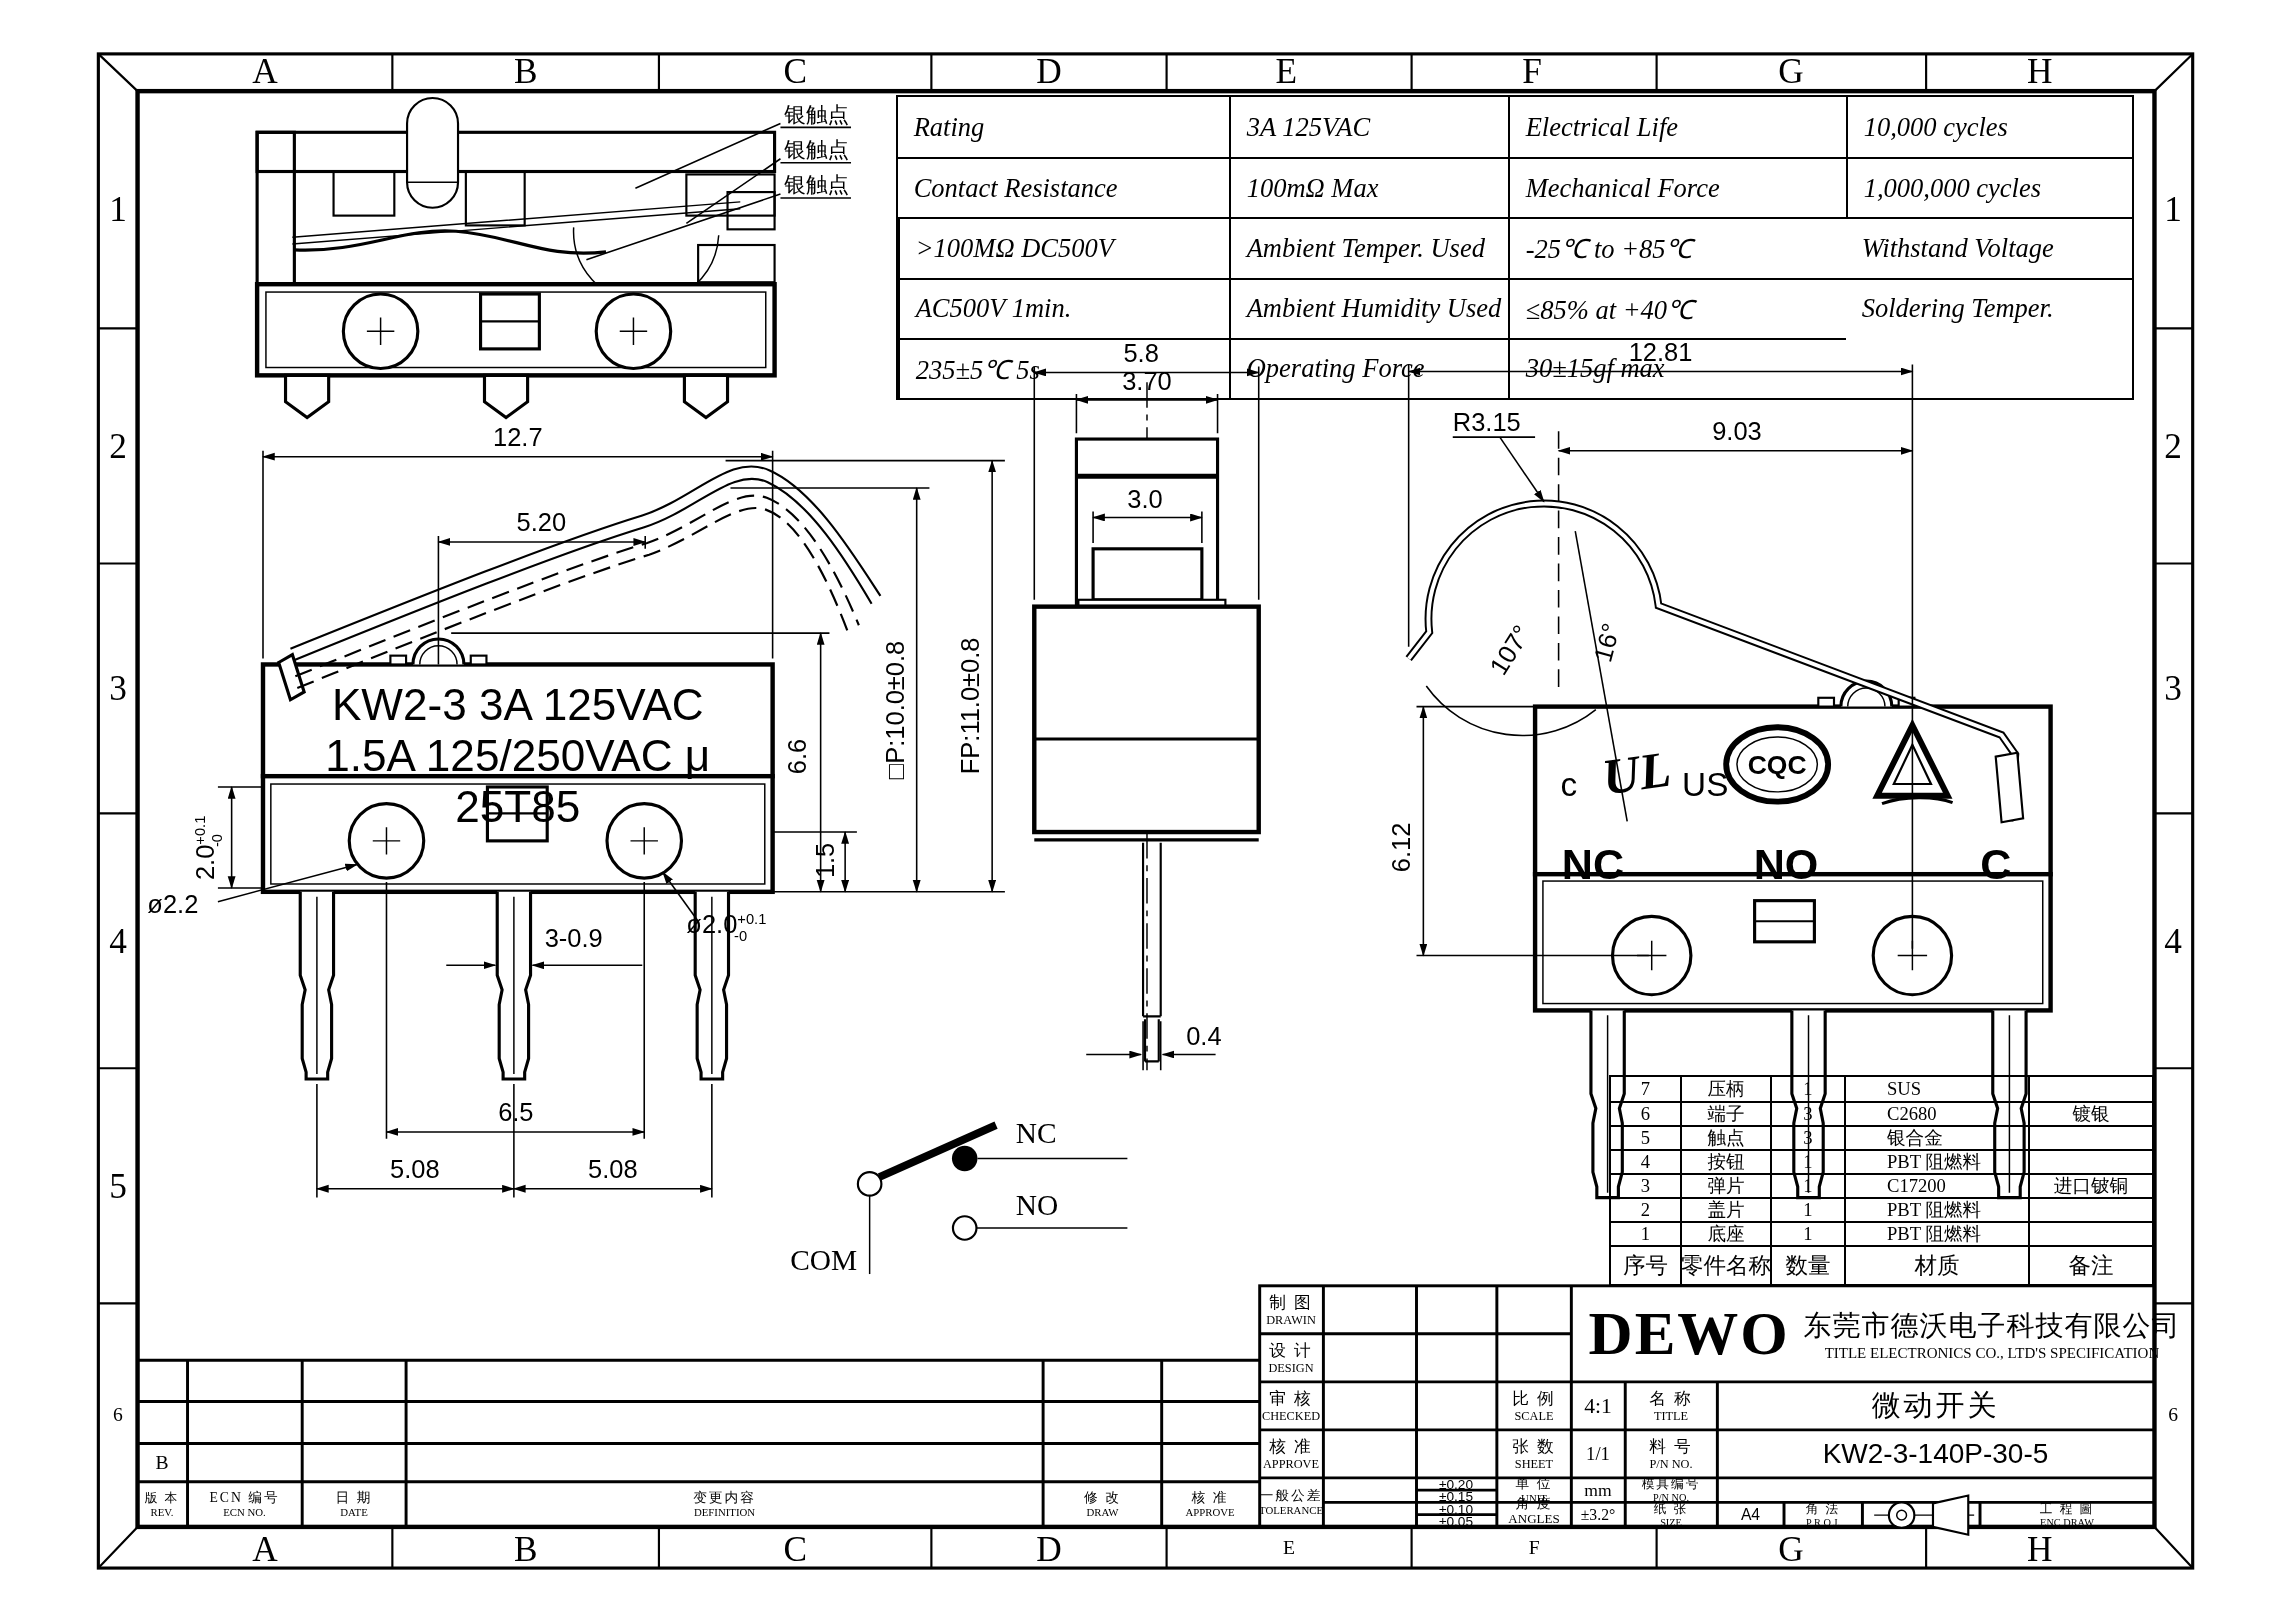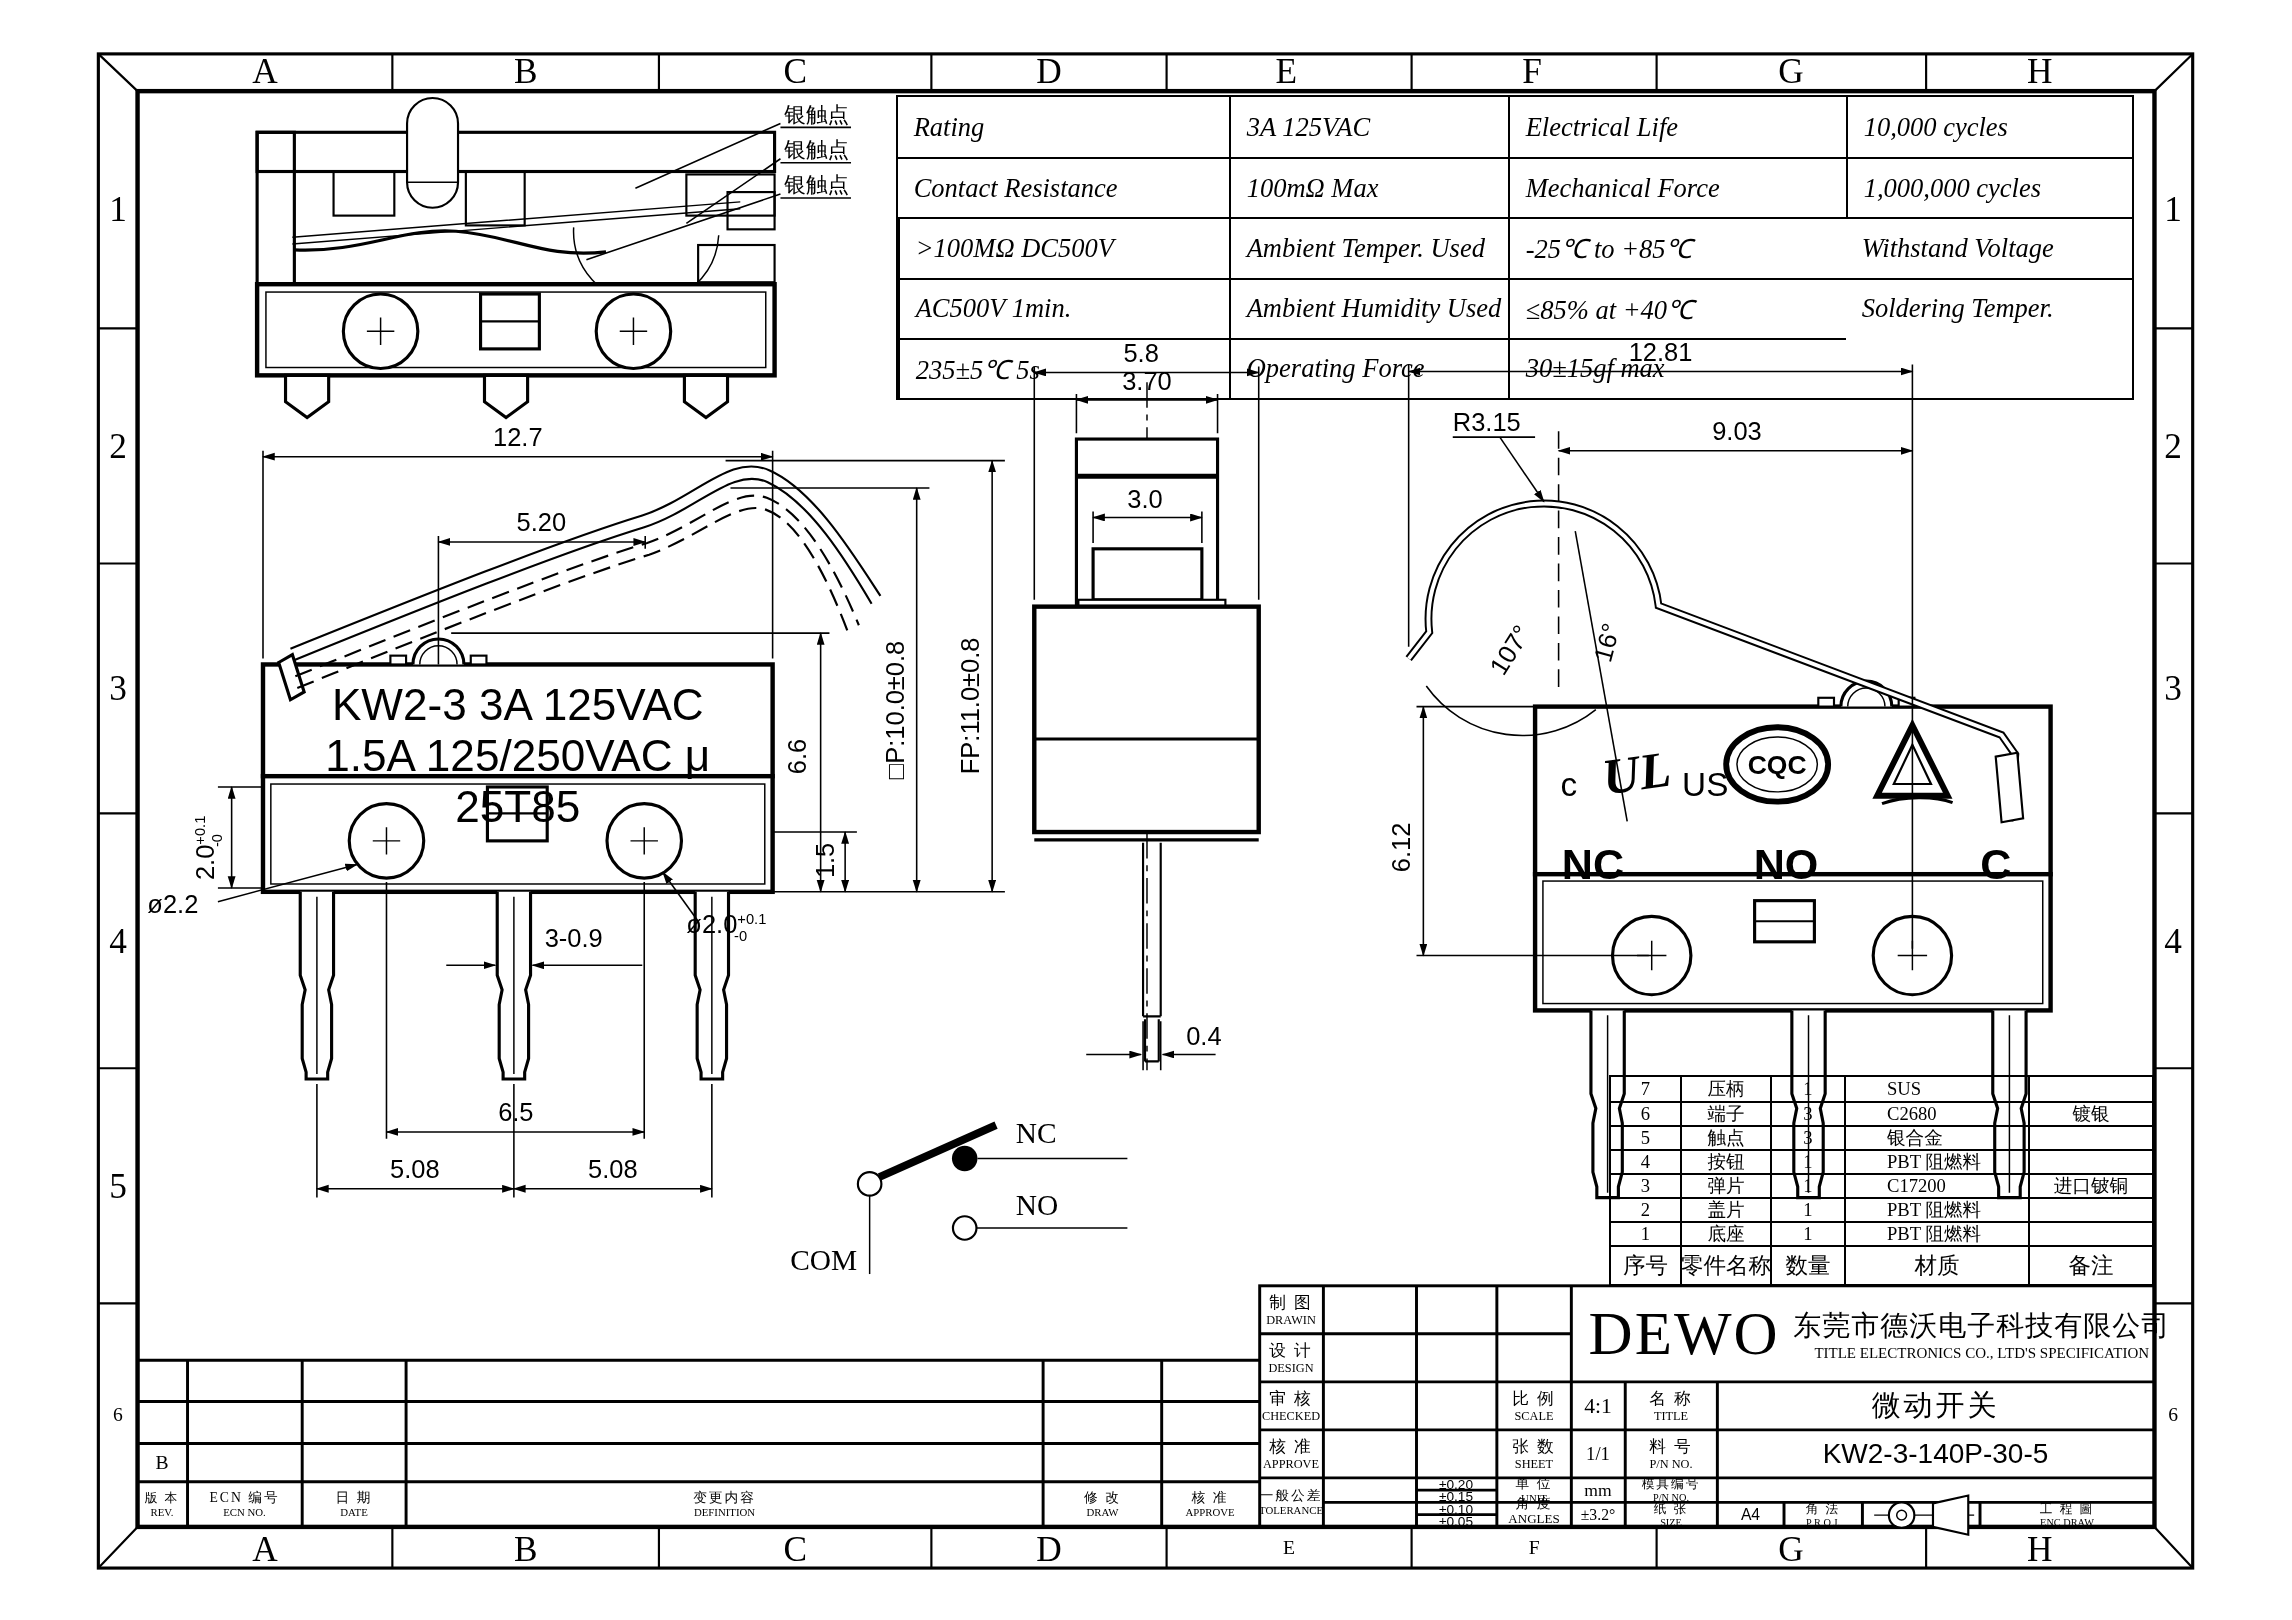--- a/index.html
+++ b/index.html
@@ -45,21 +45,21 @@
   .parts .jl{justify-content:flex-start;padding-left:41px}
   .parts .hd{font-size:22.5px}
   
   .tb{position:absolute;display:flex;flex-direction:column;align-items:center;justify-content:center;
       text-align:center;line-height:1.15;}
   .tb .cnl{font-size:16.7px;letter-spacing:2px}
   .tb .enl{font-size:12.3px;letter-spacing:0px}
   .tv{position:absolute;display:flex;align-items:center;justify-content:center;text-align:center;}
   .dewo{position:absolute;left:1571px;top:1286px;width:583px;height:96px;display:flex;
         align-items:center;justify-content:flex-start;}
-  .dewo .logo{font-weight:normal;font-size:61px;letter-spacing:2px;padding:0 13.7px 0 17.6px;}
+  .dewo .logo{font-weight:bold;font-size:61px;letter-spacing:2px;padding:0 13.7px 0 17.6px;}
   .dewo .names{display:flex;flex-direction:column;align-items:center;}
   .dewo .cnn{font-size:28px;letter-spacing:1px;white-space:nowrap}
   .dewo .enn{font-size:15px;white-space:nowrap}
   .tolv{position:absolute;left:1416px;width:80px;height:12.3px;display:flex;align-items:center;
         justify-content:center;font-size:13.7px;font-family:"Liberation Sans",sans-serif;}
 </style>
 </head>
 <body>
 
 <svg class="art" width="2293" height="1620" viewBox="0 0 2339 1653">

